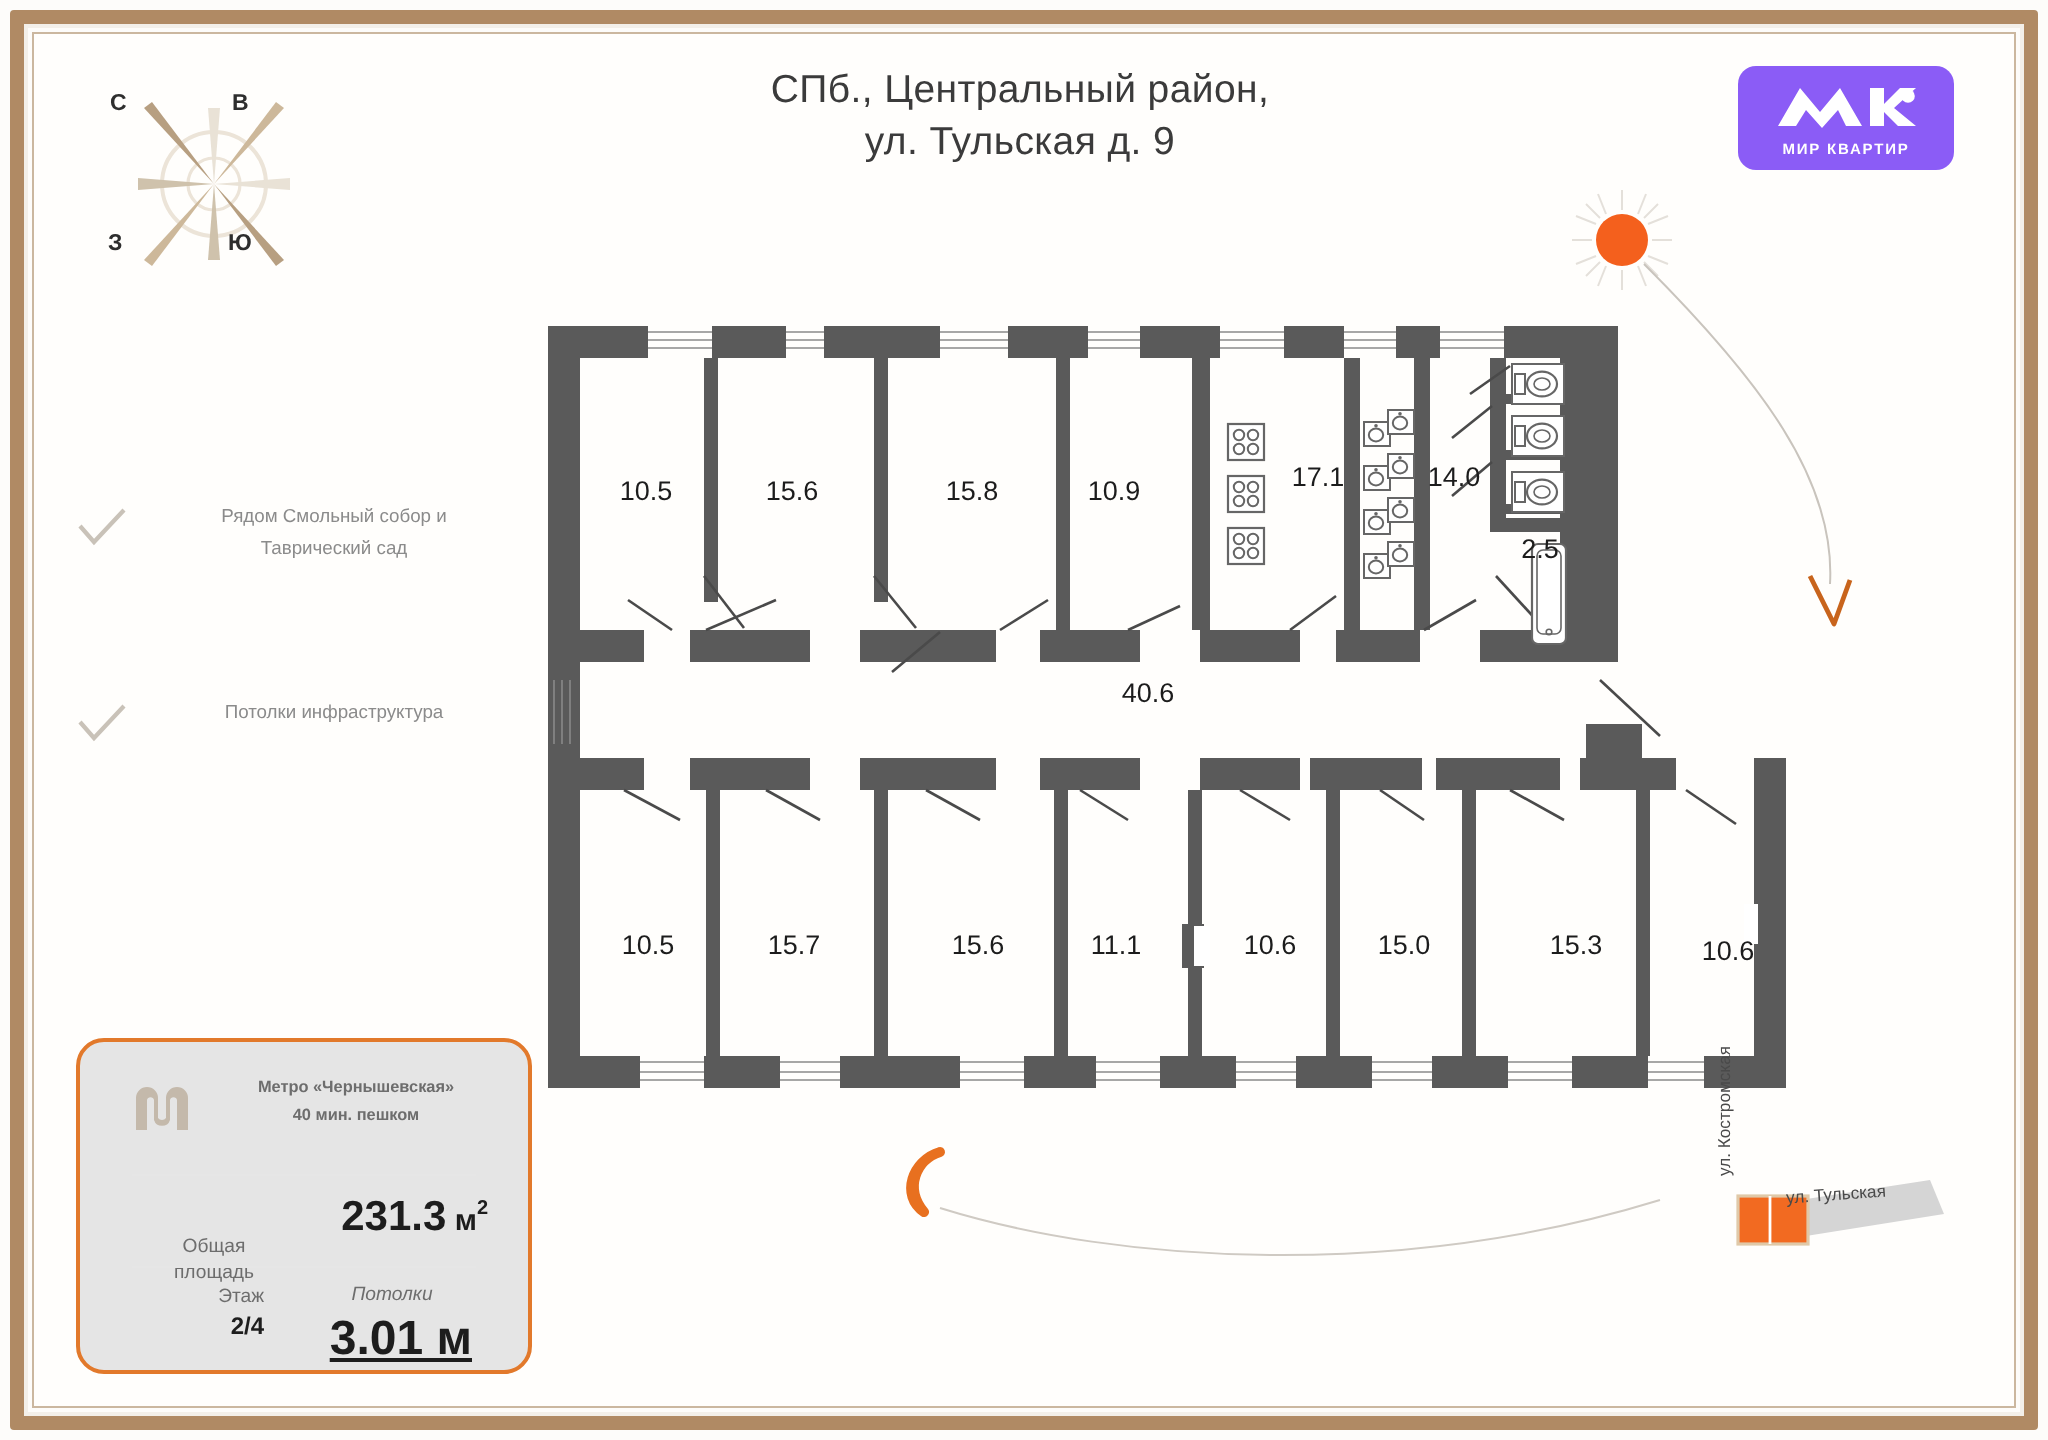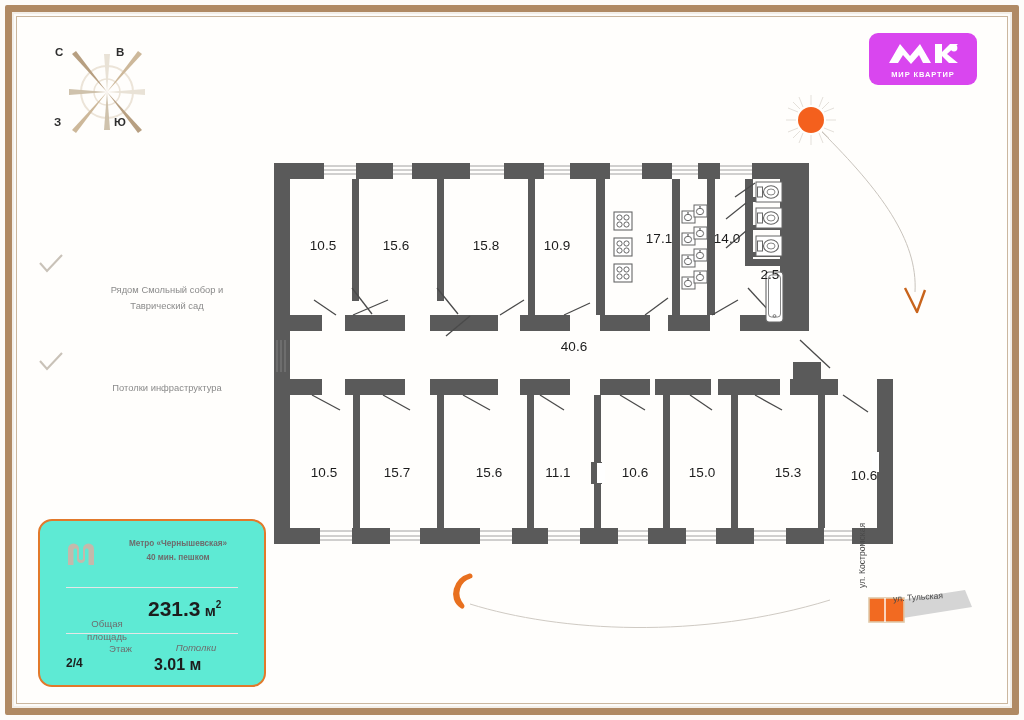--- a/index.html
+++ b/index.html
@@ -13,68 +13,72 @@
       border:2px solid #f3efe9;box-sizing:border-box;}
   .frame-inner{position:absolute;left:16px;top:16px;width:992px;height:688px;
       border:1px solid #cbb79f;box-sizing:border-box;background:#fffefc;}
 
   
   .title{position:absolute;left:330px;top:32px;width:360px;text-align:center;
       font-size:19.5px;line-height:26px;color:#3b3b3b;letter-spacing:.2px;}
 
   
   .logo{position:absolute;left:869px;top:33px;width:108px;height:52px;
-      background:#d946ef;border-radius:9px;overflow:hidden;}
+      background:#8b5cf6;border-radius:9px;overflow:hidden;}
   .logo-mark{position:absolute;left:0;top:7px;width:108px;text-align:center;}
   .logo-cap{position:absolute;left:0;top:37px;width:108px;text-align:center;
       font-size:7.5px;font-weight:bold;color:#ffffff;letter-spacing:.9px;}
 
   
   .compass{position:absolute;left:48px;top:38px;width:118px;height:105px;}
   .compass .lbl{position:absolute;font-size:11.5px;color:#2e2e2e;font-weight:600;}
   .c-n{left:7px;top:8px;} .c-e{left:68px;top:8px;}
   .c-w{left:6px;top:78px;} .c-s{left:66px;top:78px;}
 
   
   .feat{position:absolute;}
   .feat .tick{position:absolute;left:0;top:4px;width:26px;height:20px;}
   .feat .txt{position:absolute;left:43px;top:0;font-size:9.4px;line-height:16px;
-      color:#8b8b8b;text-align:center;width:172px;margin-top:32px;}
+      color:#8b8b8b;text-align:center;width:172px;}
   #feat1{left:38px;top:250px;}
   #feat2{left:38px;top:348px;}
 
   
   .card{position:absolute;left:38px;top:519px;width:224px;height:164px;
-      border:2.2px solid #e2792b;border-radius:14px;background:#5eead4;}
+      border:2.2px solid #e2792b;border-radius:14px;background:#e5e5e5;}
   .card-metro{position:absolute;left:0;top:14px;width:224px;}
   .metro-ico{position:absolute;left:24px;top:4px;width:34px;height:32px;}
   .metro-txt{position:absolute;left:62px;top:2px;width:152px;text-align:center;
       font-size:8.2px;line-height:13.5px;color:#6d6d6d;font-weight:600;}
   .hr{position:absolute;left:26px;width:172px;height:1px;background:#e6e6e6;}
   .row-lbl{position:absolute;font-size:9.6px;color:#6d6d6d;line-height:13px;text-align:center;}
-  .row-val{position:absolute;font-weight:bold;color:#1d1d1d;text-align:left;}
+  .row-val{position:absolute;font-weight:bold;color:#1d1d1d;text-align:right;}
 
   
   #plan{position:absolute;left:0;top:0;width:1024px;height:720px;}
 
   
   .street-v{position:absolute;left:857px;top:588px;font-size:8.6px;color:#4a4a4a;
       transform:rotate(-90deg);transform-origin:left top;white-space:nowrap;}
   .street-h{position:absolute;left:893px;top:592px;font-size:8.6px;color:#4a4a4a;
       white-space:nowrap;transform:rotate(-4deg);}
 </style>
 </head>
 <body>
 
 <div id="page">
 
   <div class="frame-outer"></div>
   <div class="frame-mid"></div>
   <div class="frame-inner"></div>
 
+  <div class="title">
+    <div>СПб., Центральный район,</div>
+    <div>ул. Тульская д. 9</div>
+  </div>
 
   <div class="logo">
     <div class="logo-mark">
       <svg width="74" height="26" viewBox="0 0 74 26">
         <path d="M3 23 L14 4 L24 16 L34 4 L45 23 L37 23 L33 15 L25 24 L17 15 L12 23 Z" fill="#ffffff"></path>
         <path d="M49 4 L56 4 L56 12 L64 4 L72 4 L61 14 L72 23 L63 23 L56 16 L56 23 L49 23 Z" fill="#ffffff"></path>
         <circle cx="68" cy="8" r="3.4" fill="#ffffff"></circle>
       </svg>
     </div>
     <div class="logo-cap">МИР КВАРТИР</div>
@@ -148,21 +152,21 @@
     <div class="row-val" style="left:108px;top:76px;width:96px;font-size:21px;">
       <span>231.3</span><span style="font-size:15px;"> </span><span style="font-size:15px;">м</span><sup style="font-size:10px;">2</sup>
     </div>
 
     <div class="hr" style="top:112px;"></div>
 
     <div class="row-lbl" style="left:26px;top:121px;width:66px;text-align:right;">Этаж</div>
     <div class="row-val" style="left:26px;top:135px;width:66px;font-size:12px;">2/4</div>
 
     <div class="row-lbl" style="left:110px;top:120px;width:92px;font-style:italic;">Потолки</div>
-    <div class="row-val" style="left:114px;top:135px;width:92px;font-size:16px;">3.01 м</div>
+    <div class="row-val" style="left:104px;top:135px;width:92px;font-size:24px;text-decoration:underline;">3.01 м</div>
   </div>
 
   <svg id="plan" viewBox="0 0 1024 720">
     <defs>
       <g id="stove">
         <rect x="0" y="0" width="18" height="18" fill="#ffffff" stroke="#666" stroke-width="1.1"></rect>
         <circle cx="5.5" cy="5.5" r="2.6" fill="none" stroke="#666" stroke-width="1"></circle>
         <circle cx="12.5" cy="5.5" r="2.6" fill="none" stroke="#666" stroke-width="1"></circle>
         <circle cx="5.5" cy="12.5" r="2.6" fill="none" stroke="#666" stroke-width="1"></circle>
         <circle cx="12.5" cy="12.5" r="2.6" fill="none" stroke="#666" stroke-width="1"></circle>

